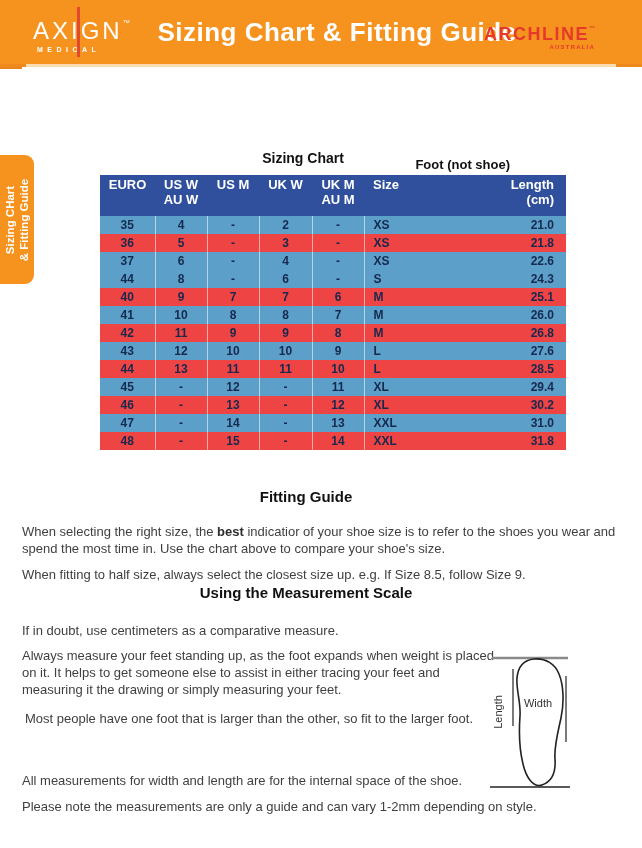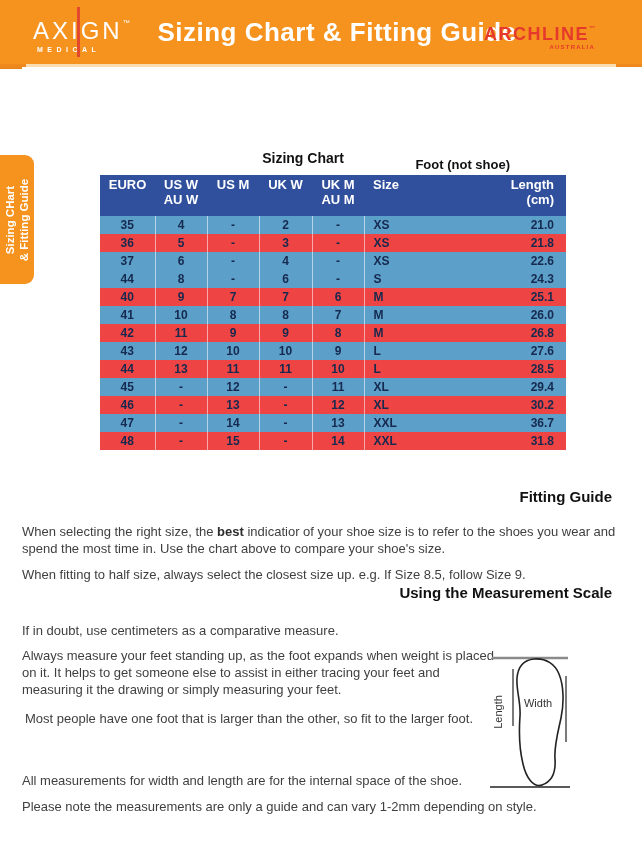--- a/index.html
+++ b/index.html
@@ -51,21 +51,21 @@
   .sizing-table tr.even td{background:#ef4444;}
   .sizing-table td.c0,.sizing-table td.c1,.sizing-table td.c2,
   .sizing-table td.c3,.sizing-table td.c4{border-right:1px solid rgba(255,255,255,.55);}
   .sizing-table .c0{width:55px;} .sizing-table .c1{width:52px;} .sizing-table .c2{width:52px;}
   .sizing-table .c3{width:53px;} .sizing-table .c4{width:52px;} .sizing-table .c5{width:59px;}
   .sizing-table .c6{width:122px;}
   .sizing-table th.c5, .sizing-table td.c5{text-align:left;padding-left:9px;}
   .sizing-table th.c6, .sizing-table td.c6{text-align:right;padding-right:12px;}
 
   
-  .h-center{position:absolute;left:0;width:612px;text-align:right;
+  .h-center{position:absolute;left:0;width:612px;text-align:center;
             font-size:15px;font-weight:bold;color:#111;}
   .h-fitting{top:488px;}
   .h-using{top:584px;}
   .para{position:absolute;left:22px;font-size:13px;line-height:17px;color:#3f3f3f;}
   .p1{top:510px;width:604px;}
   .p2{top:553px;width:604px;}
   .p3{top:609px;width:604px;}
   .p4{top:634px;width:478px;}
   .p5{top:697px;width:500px;left:25px;}
   .p6{top:759px;width:560px;}
@@ -236,21 +236,21 @@
           <td class="c5">XL</td>
           <td class="c6">30.2</td>
         </tr>
         <tr class="odd">
           <td class="c0">47</td>
           <td class="c1">-</td>
           <td class="c2">14</td>
           <td class="c3">-</td>
           <td class="c4">13</td>
           <td class="c5">XXL</td>
-          <td class="c6">36.7</td>
+          <td class="c6">31.0</td>
         </tr>
         <tr class="even">
           <td class="c0">48</td>
           <td class="c1">-</td>
           <td class="c2">15</td>
           <td class="c3">-</td>
           <td class="c4">14</td>
           <td class="c5">XXL</td>
           <td class="c6">31.8</td>
         </tr>

